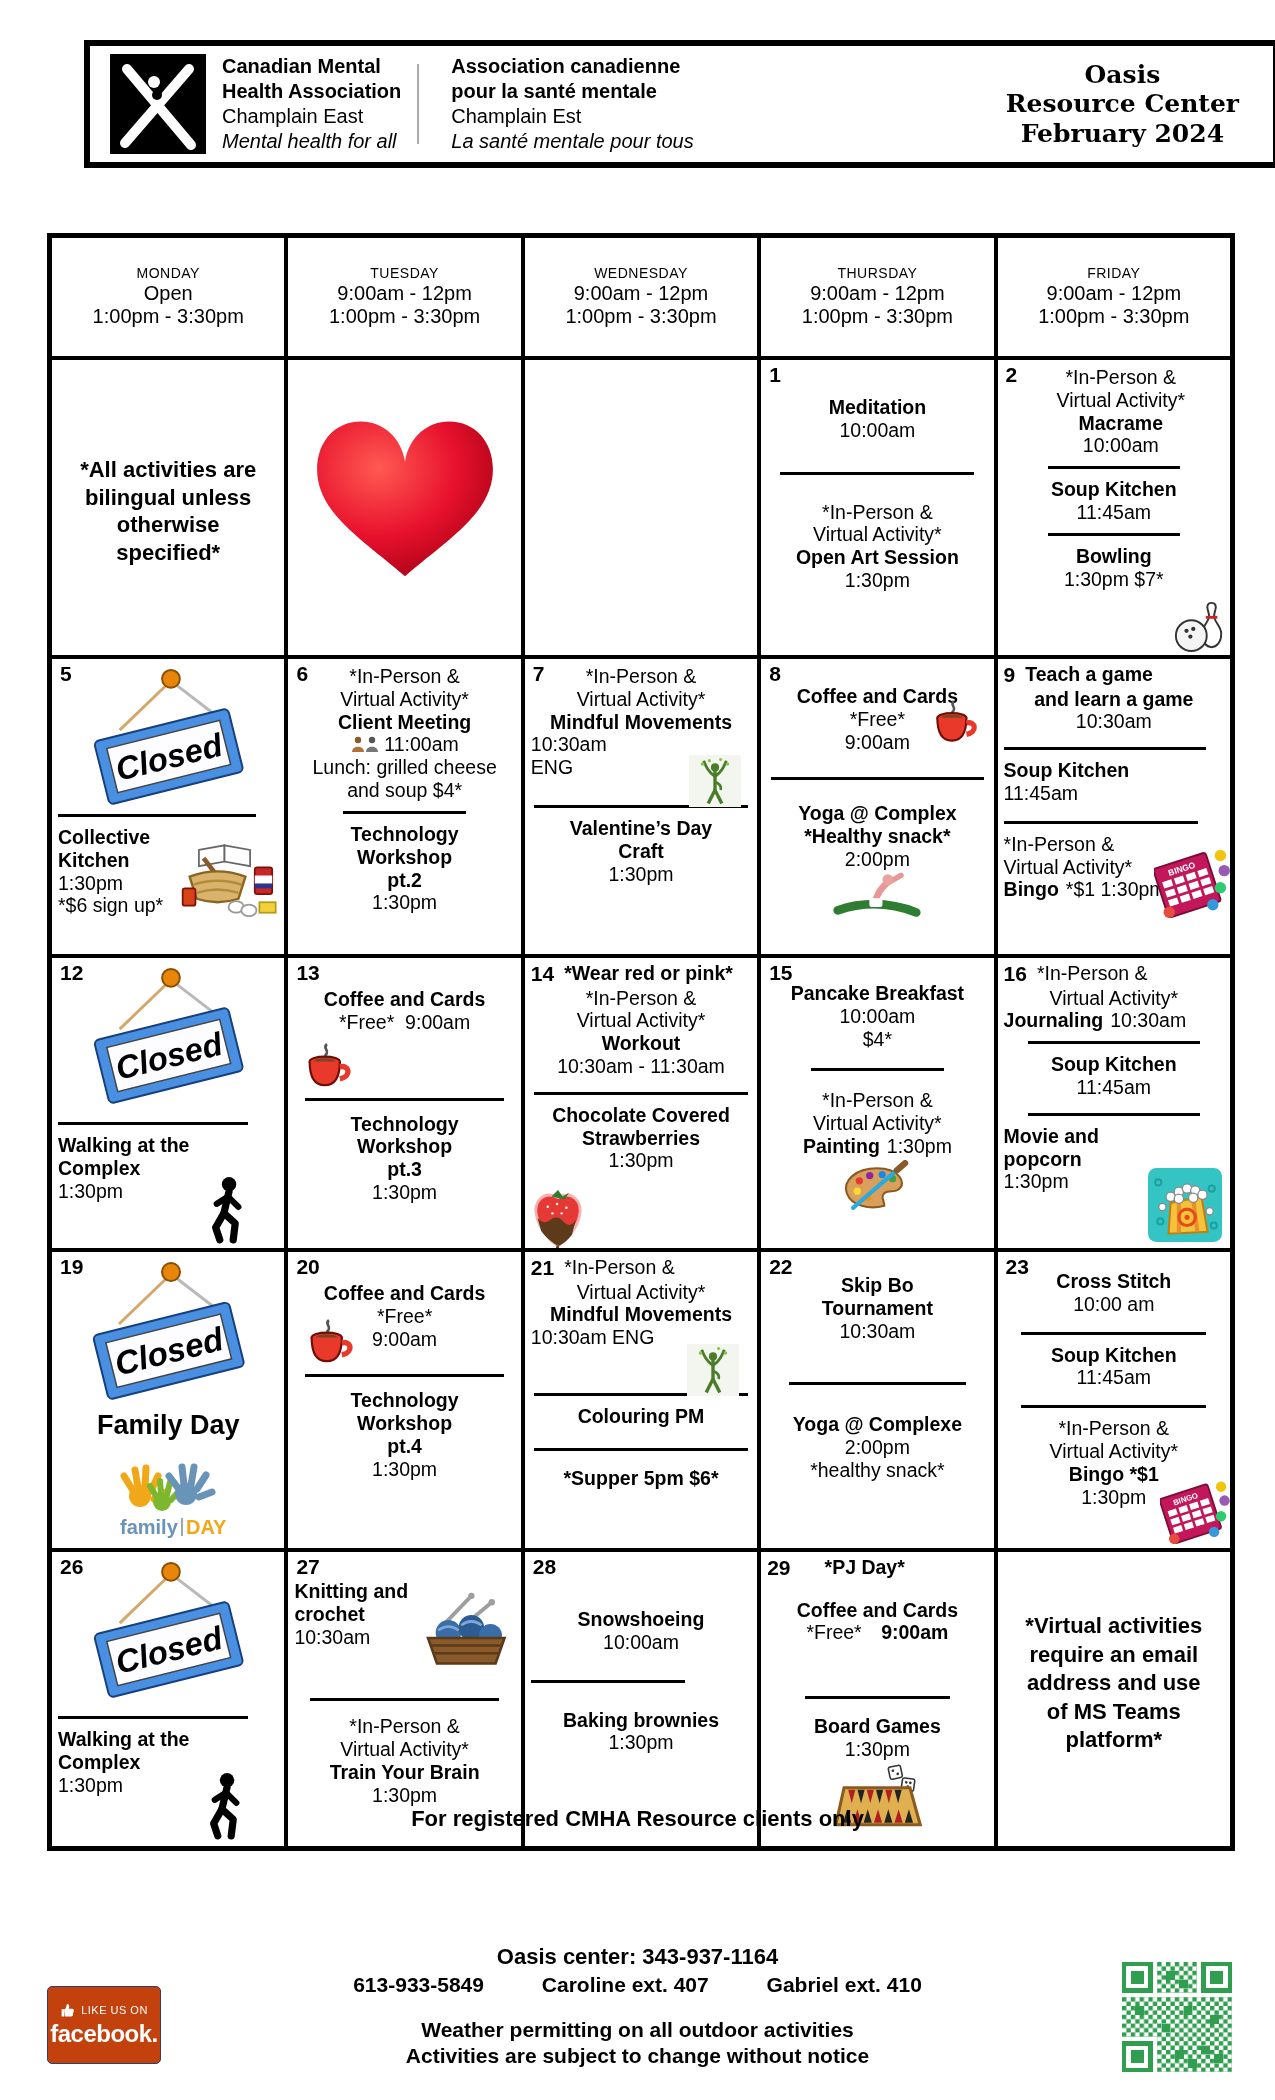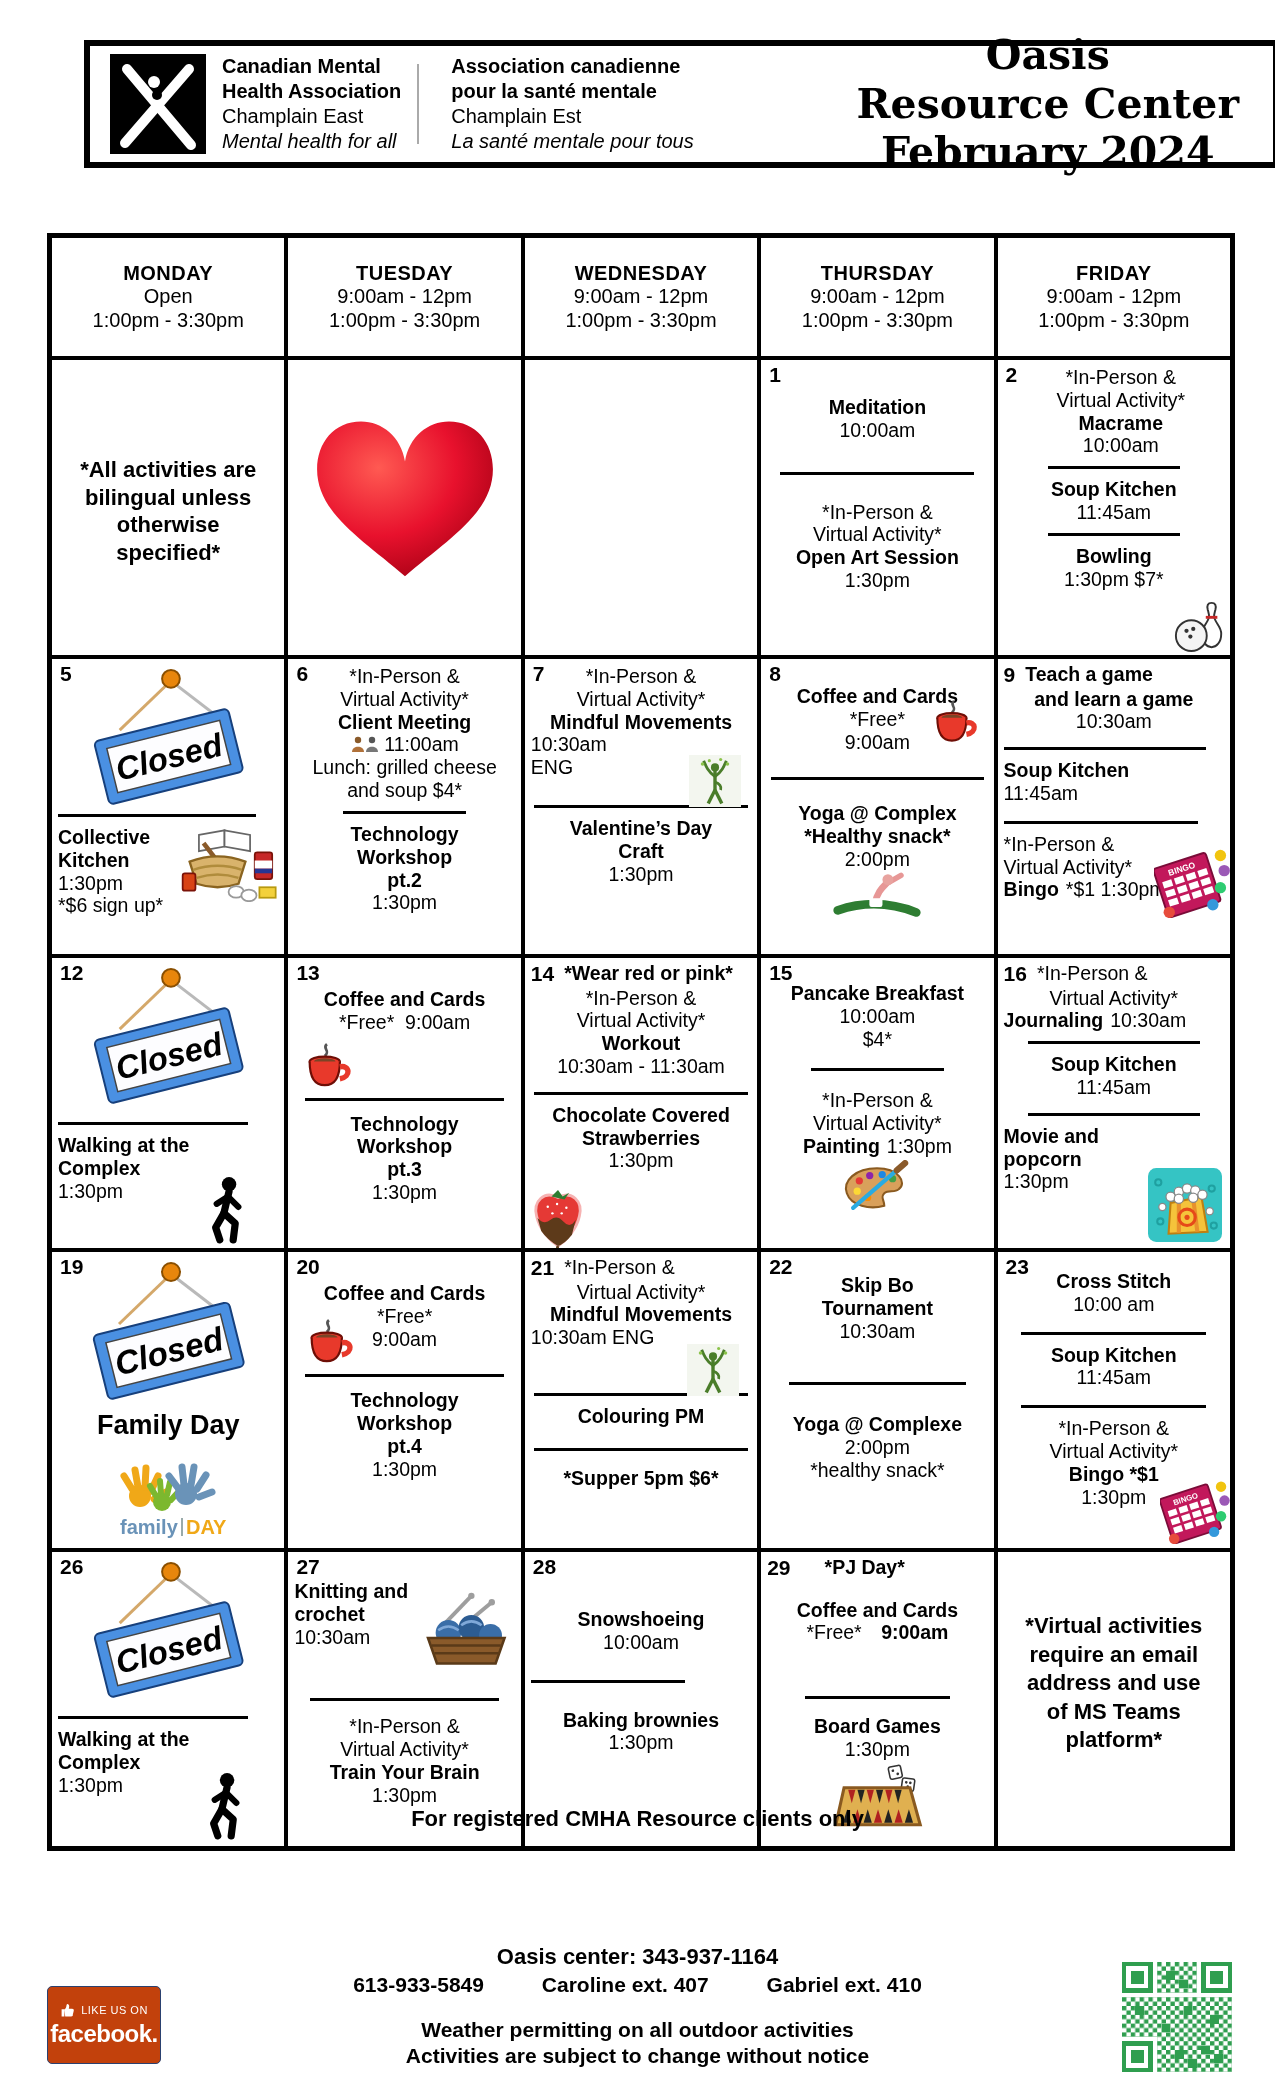--- a/index.html
+++ b/index.html
@@ -7,31 +7,31 @@
        font-family:"Liberation Sans",sans-serif;overflow:hidden;}
   .b{font-weight:bold;}
   .it{font-style:italic;}
 
   
   .hdr-box{position:absolute;left:40px;top:40px;width:1183px;height:116px;
            border:6px solid #000;display:flex;align-items:center;background:#fff;margin-left:44px;}
   .cmha-logo{width:96px;height:100px;margin-left:20px;flex:0 0 auto;}
   .org{font-size:20px;line-height:1.24;margin-left:16px;white-space:nowrap;}
   .vline{width:2px;background:#aaa;height:80px;margin:0 16px;}
-  .main-title{font-family:"DejaVu Serif",serif;font-weight:bold;font-size:41px;
+  .main-title{font-family:"DejaVu Serif",serif;font-weight:bold;font-size:25px;
               line-height:1.18;text-align:center;margin-left:auto;margin-right:34px;}
 
   
   .cal{position:absolute;left:47px;top:233px;width:1178px;background:#000;
        border:5px solid #000;display:grid;grid-template-columns:repeat(5,1fr);
        grid-template-rows:118px 295px 295px 290px 296px 294px;gap:4px;}
   .cell{background:#fff;position:relative;font-size:19.5px;line-height:1.17;
         text-align:center;padding:4px 6px;box-sizing:border-box;overflow:hidden;}
   .hcell{display:flex;flex-direction:column;justify-content:center;font-size:20px;}
-  .dayname{font-weight:bold;font-size:20px;letter-spacing:.5px;}
+  .dayname{font-weight:normal;font-size:14px;letter-spacing:.5px;}
   .num{position:absolute;top:3px;left:8px;font-weight:bold;font-size:21px;}
   .toprow{display:flex;align-items:flex-start;text-align:left;gap:10px;}
   .numi{font-weight:bold;font-size:21px;flex:0 0 auto;}
   .sep{border-top:3px solid #000;width:82%;margin:9px auto;}
   .sepf{width:97%;}
   .seps{width:60%;}
   .sepl{margin-left:0;width:86%;}
   .left{text-align:left;}
   .iconrow{display:flex;align-items:center;justify-content:center;gap:4px;}
   .gapl{margin-left:7px;}
@@ -194,21 +194,21 @@
         <line x1="88" y1="14" x2="36" y2="64" stroke="#d4a86a" stroke-width="3"></line>
         <line x1="88" y1="14" x2="140" y2="54" stroke="#b9b9b9" stroke-width="3"></line>
         <circle cx="88" cy="12" r="9" fill="#e8860c" stroke="#8a4f00" stroke-width="2"></circle>
         <g transform="rotate(-14 85 92)">
           <rect x="16" y="58" width="140" height="66" rx="5" fill="#4a90e2" stroke="#17407c" stroke-width="2"></rect>
           <rect x="27" y="68" width="118" height="46" fill="#fdfdff" stroke="#444" stroke-width="1.5"></rect>
           <text x="86" y="103" text-anchor="middle" font-size="33" font-weight="bold" font-style="italic" fill="#000">Closed</text>
         </g>
       </svg>
       <div class="sep sepl" style="width:90%"></div>
-      <div style="display:flex;align-items:flex-start;">
+      <div style="display:flex;align-items:flex-end;">
         <div class="left" style="flex:1">
           <div class="b">Collective</div>
           <div class="b">Kitchen</div>
           <div>1:30pm</div>
           <div>*$6 sign up*</div>
         </div>
         <svg width="100" height="76" viewBox="0 0 86 64">
           <path d="M18 7 L40 3 L40 17 L18 21 Z" fill="#fff" stroke="#666" stroke-width="1.5"></path>
           <path d="M40 3 L62 7 L62 21 L40 17 Z" fill="#fff" stroke="#666" stroke-width="1.5"></path>
           <line x1="22" y1="14" x2="35" y2="31" stroke="#8a5a2a" stroke-width="4"></line>

